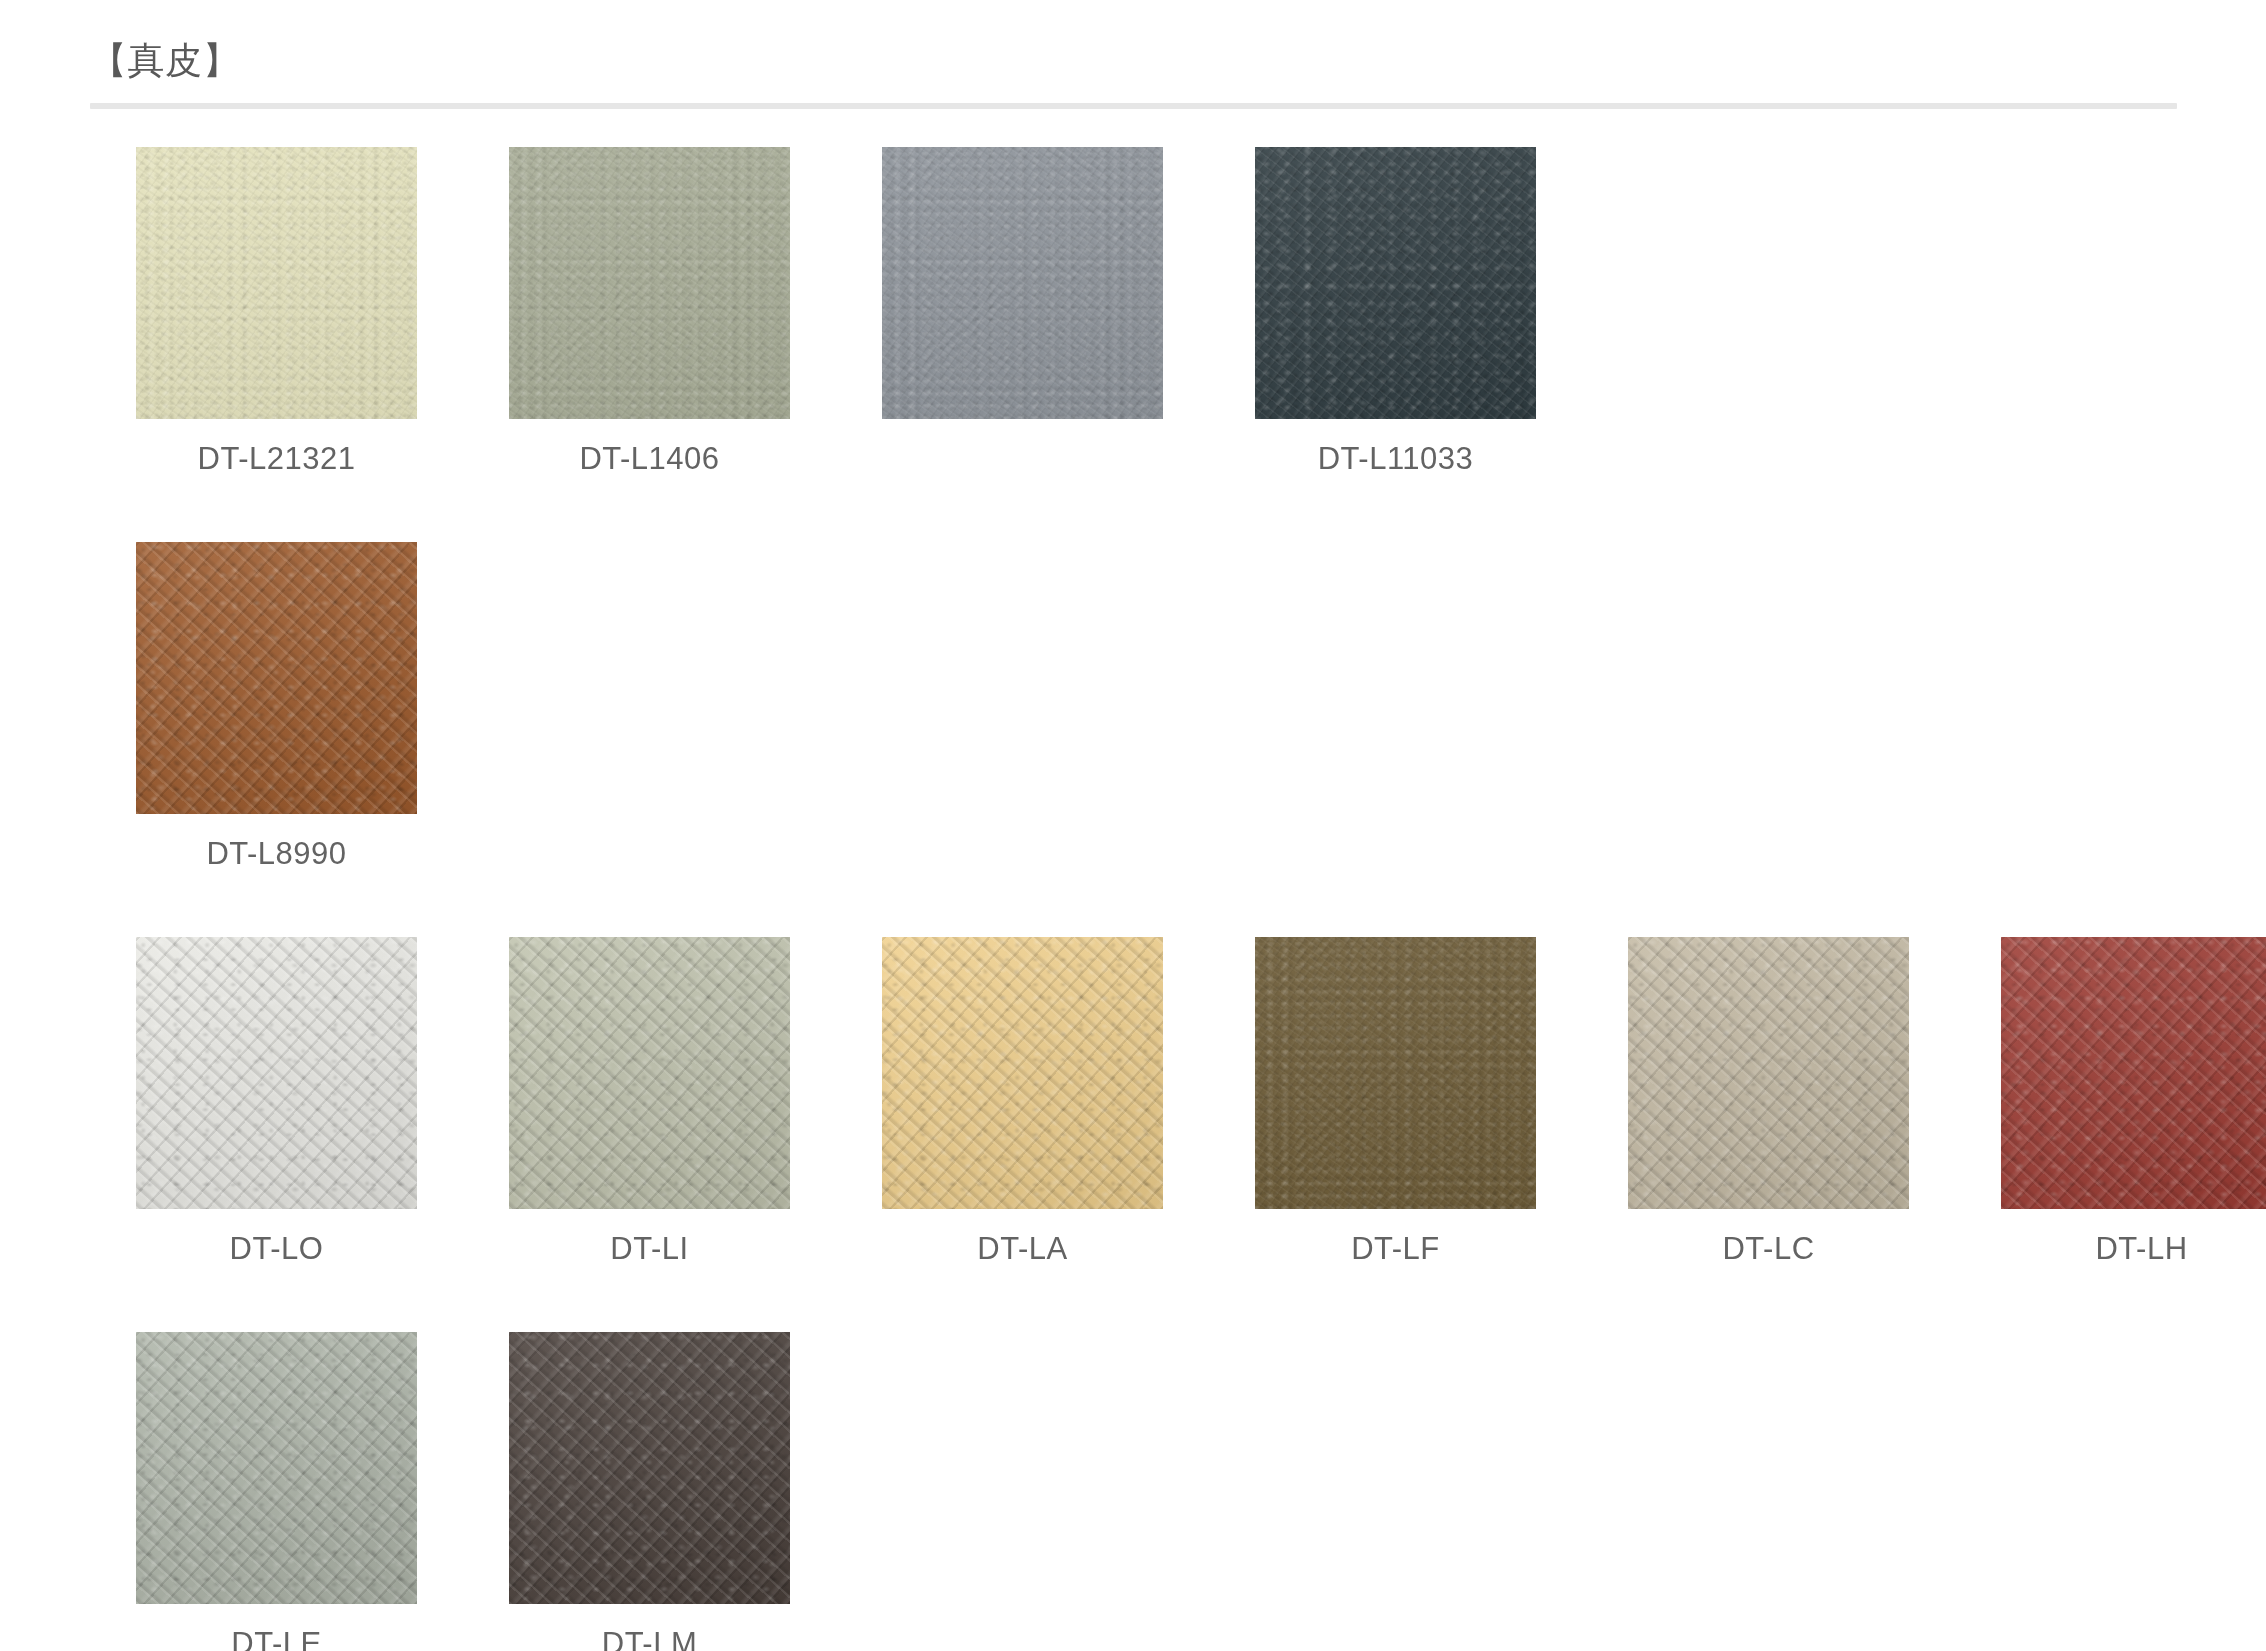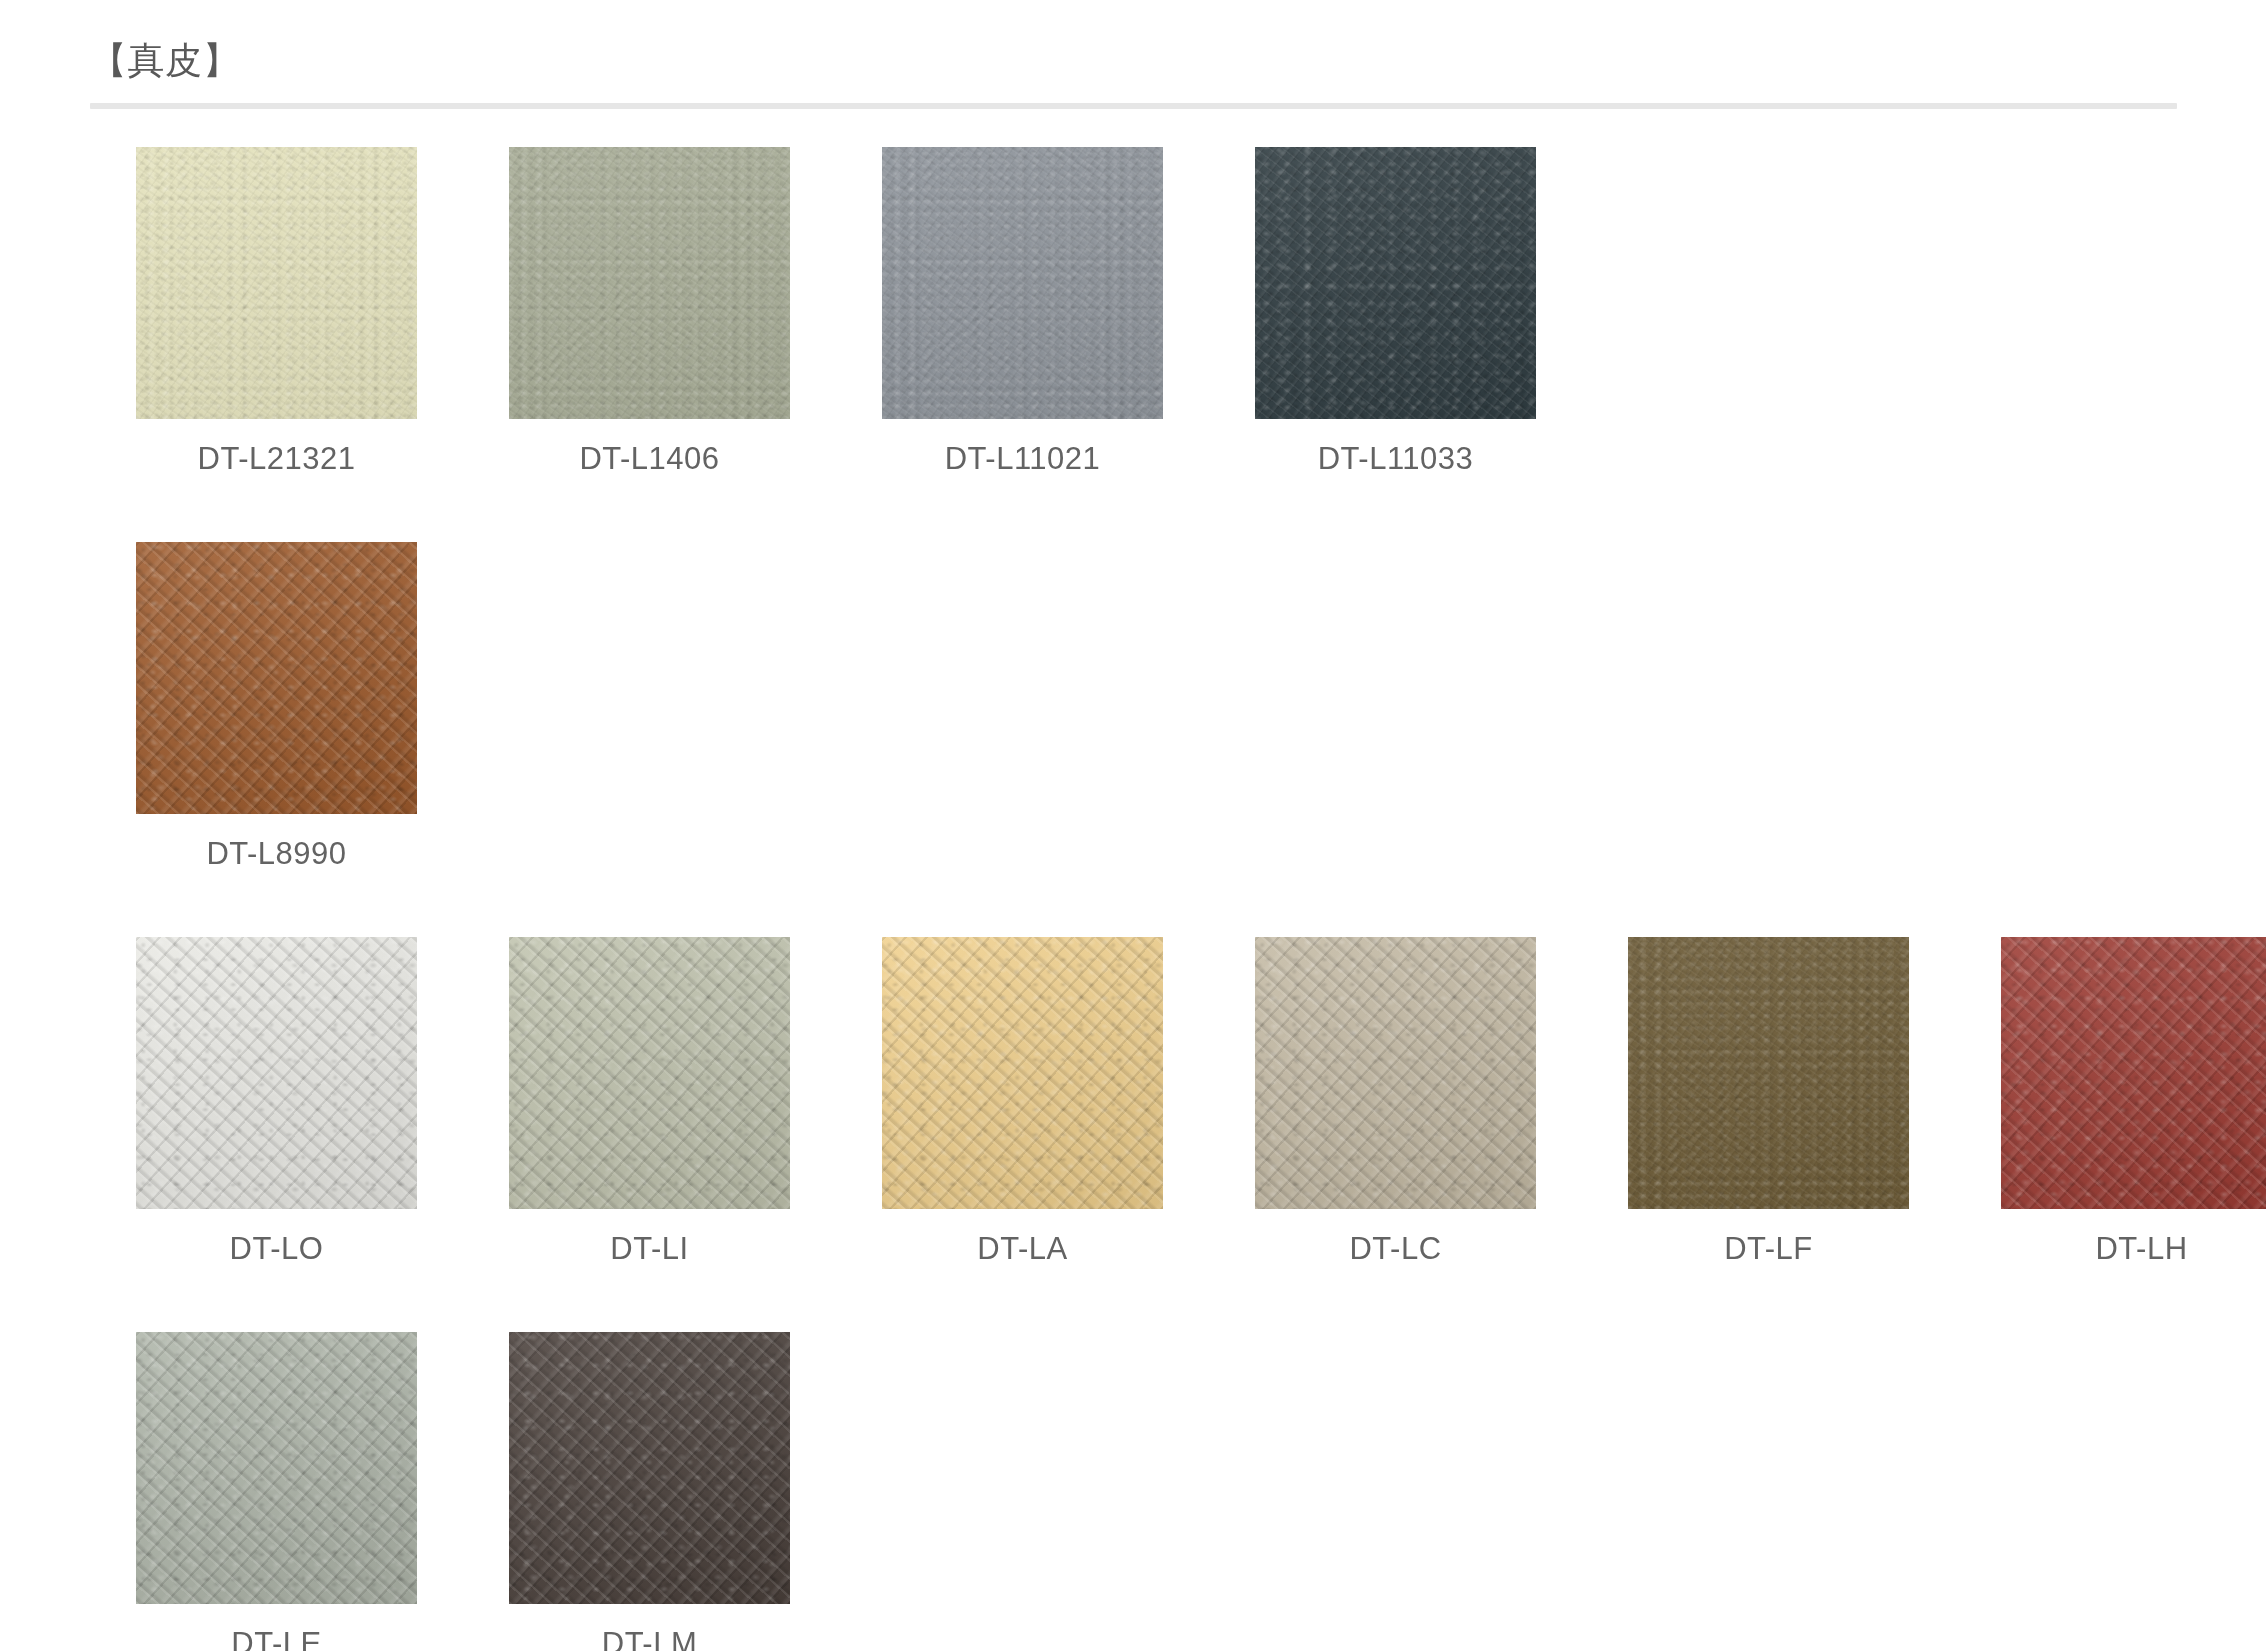--- a/index.html
+++ b/index.html
@@ -145,21 +145,20 @@
         <div class="cell">
           <div class="swatch fine" style="background-color: rgb(228, 226, 189);"></div>
           <div class="swatch-label">DT-L21321</div>
         </div>
         <div class="cell">
           <div class="swatch fine" style="background-color: rgb(168, 173, 151);"></div>
           <div class="swatch-label">DT-L1406</div>
         </div>
         <div class="cell">
           <div class="swatch fine" style="background-color: rgb(142, 148, 155);"></div>
-          <div class="swatch-label">DT-L11021</div>
         </div>
         <div class="cell">
           <div class="swatch" style="background-color: rgb(47, 60, 65);"></div>
           <div class="swatch-label">DT-L11033</div>
         </div>
       </div>
       <div class="row-spacer"></div>
       <div class="row">
         <div class="cell">
           <div class="swatch coarse" style="background-color: rgb(157, 90, 44);"></div>
@@ -178,28 +177,28 @@
         </div>
         <div class="cell">
           <div class="swatch coarse" style="background-color: rgb(192, 195, 174);"></div>
           <div class="swatch-label">DT-LI</div>
         </div>
         <div class="cell">
           <div class="swatch coarse" style="background-color: rgb(240, 208, 141);"></div>
           <div class="swatch-label">DT-LA</div>
         </div>
         <div class="cell">
+          <div class="swatch fine" style="background-color: rgb(109, 92, 56);"></div>
+          <div class="swatch-label">DT-LF</div>
+        </div>
+        <div class="cell">
           <div class="swatch coarse" style="background-color: rgb(196, 186, 164);"></div>
           <div class="swatch-label">DT-LC</div>
         </div>
         <div class="cell">
-          <div class="swatch fine" style="background-color: rgb(109, 92, 56);"></div>
-          <div class="swatch-label">DT-LF</div>
-        </div>
-        <div class="cell">
           <div class="swatch coarse" style="background-color: rgb(156, 59, 51);"></div>
           <div class="swatch-label">DT-LH</div>
         </div>
       </div>
       <div class="row-spacer"></div>
       <div class="row">
         <div class="cell">
           <div class="swatch coarse" style="background-color: rgb(174, 181, 169);"></div>
           <div class="swatch-label">DT-LE</div>
         </div>

